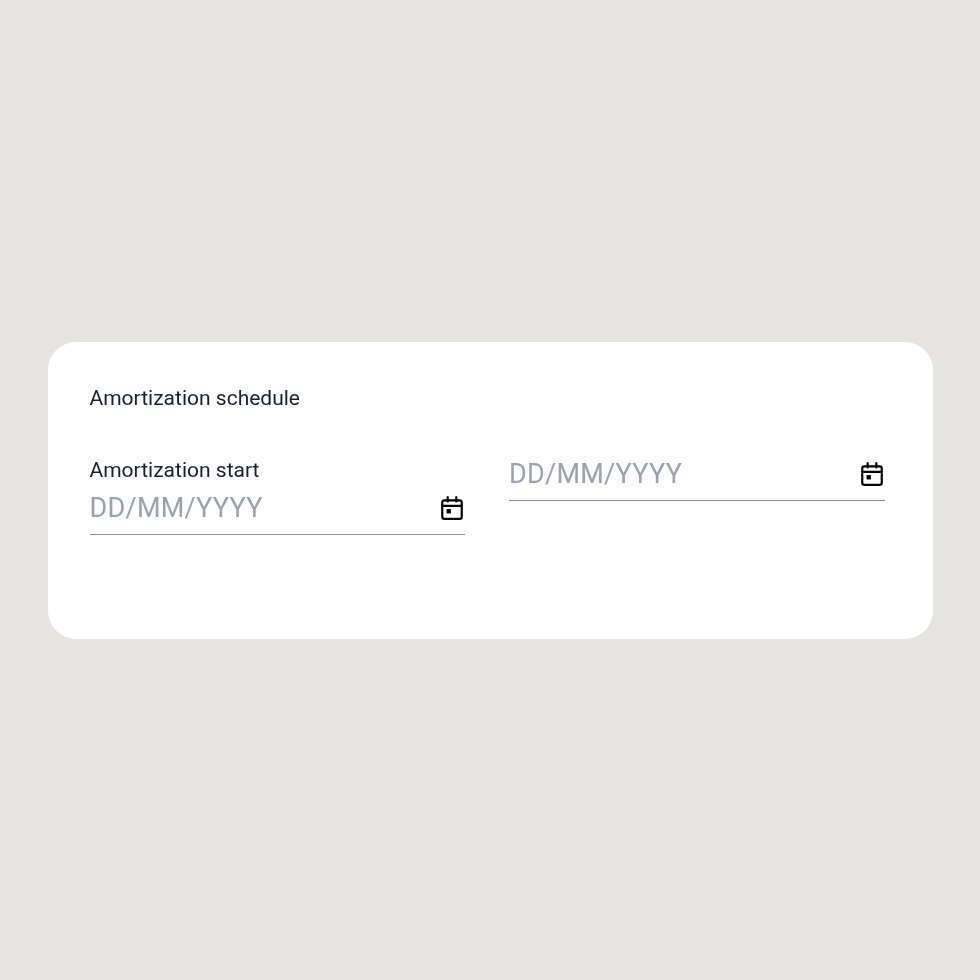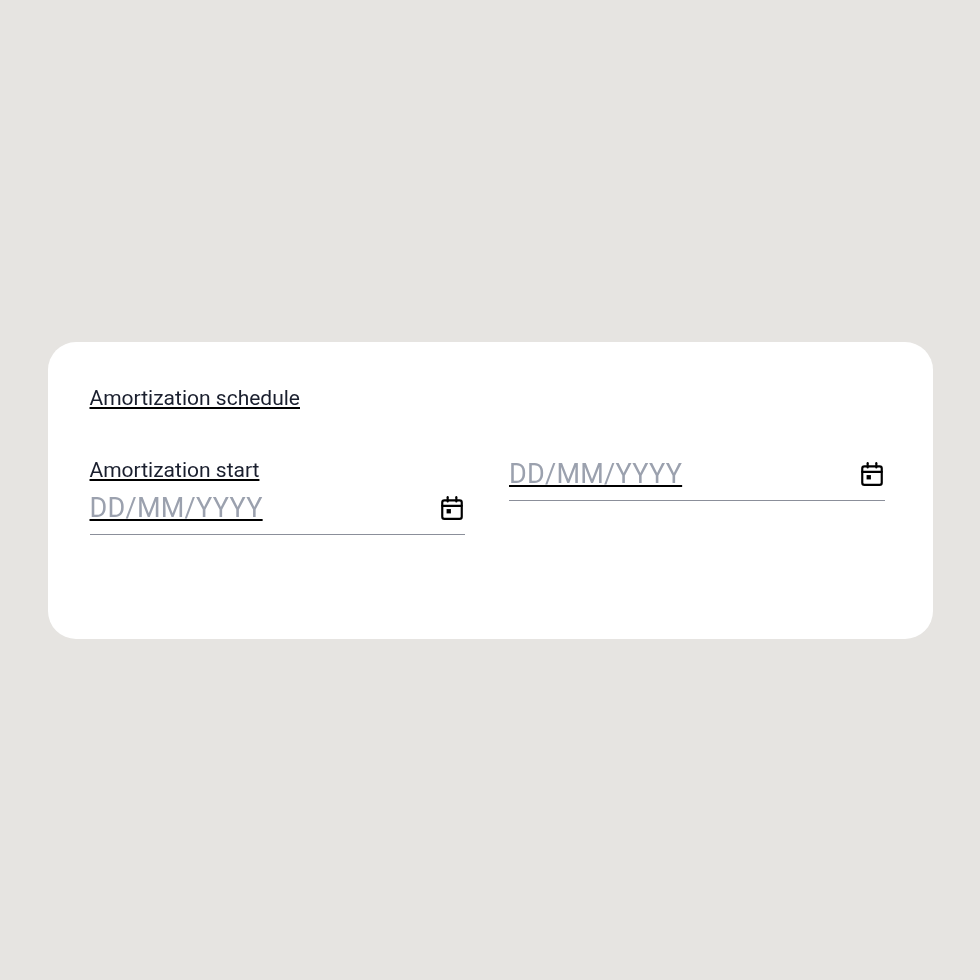--- a/index.html
+++ b/index.html
@@ -20,21 +20,20 @@
     
     .card {
       background: #ffffff;
       border-radius: 28px;
       width: 885px;
       padding: 44px 48px 56px 42px;
     }
     
     .field-group {
       margin-bottom: 48px;
-      text-decoration: underline;
     }
     
     .field-group:last-child {
       margin-bottom: 0;
     }
     
     .label {
       font-size: 21px;
       font-weight: 400;
       color: #1a1f2e;

